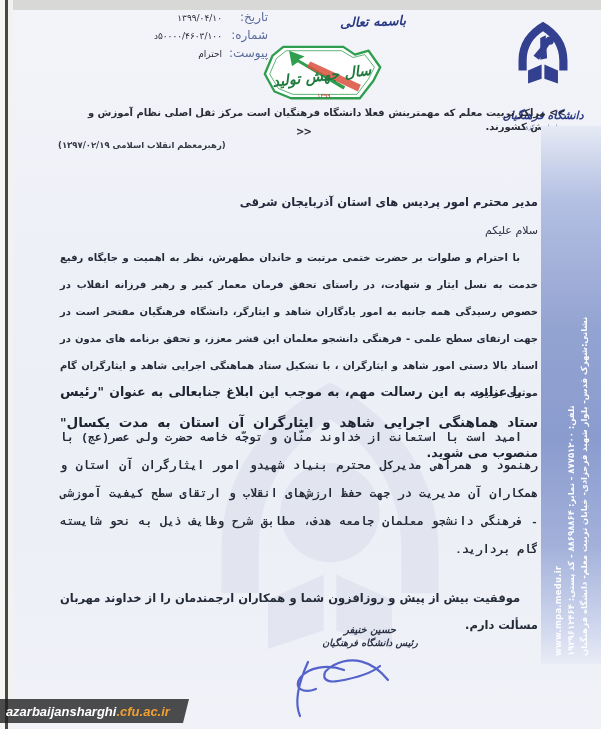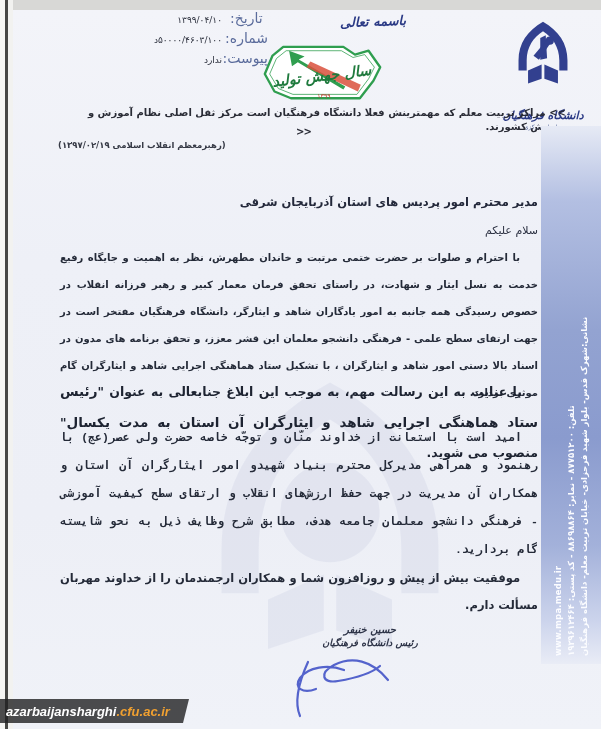--- a/index.html
+++ b/index.html
@@ -7,21 +7,21 @@
   .page{position:relative;width:601px;height:729px;overflow:hidden;background:#d8d8d6;}
   .scan-left-white{position:absolute;left:0;top:0;width:5px;height:729px;background:#f6f6f4;}
   .scan-line{position:absolute;left:5px;top:0;width:3px;height:729px;background:#474745;}
   .scan-gutter{position:absolute;left:8px;top:0;width:5px;height:729px;background:#f2f2f0;}
   .paper{position:absolute;left:13px;top:10px;width:588px;height:719px;
          background:linear-gradient(180deg,#f3f4f9 0%,#eef0f7 35%,#edeff6 70%,#f0f2f8 100%);}
 
   
   .meta{position:absolute;left:118px;top:10px;width:150px;}
   .meta-row{display:flex;flex-direction:row-reverse;align-items:baseline;margin-bottom:4px;}
-  .meta-label{font-size:14px;color:#5b6c9c;width:38px;text-align:left;direction:rtl;}
+  .meta-label{font-size:12px;color:#5b6c9c;width:38px;text-align:right;direction:rtl;}
   .meta-value{font-size:9px;font-weight:normal;color:#2b2f3c;flex:1;text-align:right;direction:rtl;padding-left:4px;padding-right:8px;}
   .num{direction:ltr;unicode-bidi:bidi-override;text-align:right;}
 
   .besmele{position:absolute;left:318px;top:14px;width:110px;text-align:center;
            font-family:"DejaVu Serif",serif;font-style:italic;font-weight:bold;
            font-size:13px;color:#2b3a85;transform:rotate(-2deg);}
 
   .stamp{position:absolute;left:259px;top:42px;width:128px;height:64px;}
 
   .uni-logo{position:absolute;left:495px;top:20px;width:96px;text-align:center;}
@@ -41,21 +41,21 @@
   .recipient1{position:absolute;right:63px;top:170px;direction:rtl;font-size:11.5px;font-weight:bold;color:#23283a;}
   .recipient2{position:absolute;right:63px;top:195px;direction:rtl;font-size:11.5px;font-weight:bold;color:#23283a;}
   .salutation{position:absolute;right:63px;top:224px;direction:rtl;font-size:11px;font-weight:normal;color:#2a2f40;}
 
   .para{position:absolute;right:63px;width:478px;direction:rtl;text-align:justify;text-align-last:right;
         font-weight:bold;color:#242a38;}
   .p1{top:244px;font-size:10px;line-height:27px;text-indent:18px;}
   .p2{top:376px;font-size:12.5px;line-height:30px;text-indent:16px;color:#1d2331;}
   .p2 .em{font-size:13.5px;}
   .p3{top:424px;font-size:11.5px;line-height:28px;text-indent:16px;font-family:Liberation Mono, monospace;}
-  .p4{top:565px;font-size:11.5px;line-height:27px;text-indent:18px;}
+  .p4{top:585px;font-size:11.5px;line-height:27px;text-indent:18px;}
 
   .signer{position:absolute;left:305px;top:624px;width:130px;text-align:center;direction:rtl;}
   .signer-name{font-family:"DejaVu Serif",serif;font-style:italic;font-weight:bold;font-size:10px;color:#2e3448;}
   .signer-title{font-family:"DejaVu Serif",serif;font-style:italic;font-weight:bold;font-size:9.5px;color:#2e3448;margin-top:2px;}
   .signature-svg{position:absolute;left:256px;top:646px;}
 
   
   .band{position:absolute;left:541px;top:126px;width:60px;height:538px;
         background:linear-gradient(180deg,#e6eaf5 0%,#b3bfe2 14%,#93a3d1 38%,#8a9bce 58%,#a3b1da 78%,#ccd4ec 92%,#e9ecf6 100%);}
   .band-text{position:absolute;left:552px;top:656px;width:522px;height:40px;
@@ -93,21 +93,21 @@
     <div class="meta-row">
       <div class="meta-label">تاریخ:</div>
       <div class="meta-value num">۱۳۹۹/۰۴/۱۰</div>
     </div>
     <div class="meta-row">
       <div class="meta-label">شماره:</div>
       <div class="meta-value num">د۵۰۰۰۰/۴۶۰۳/۱۰۰</div>
     </div>
     <div class="meta-row">
       <div class="meta-label">پیوست:</div>
-      <div class="meta-value">ندارد</div>
+      <div class="meta-value">احترام</div>
     </div>
   </div>
 
   <div class="besmele">باسمه تعالی</div>
 
   <div class="stamp">
     <svg viewBox="0 0 130 66" width="128" height="64">
       <path d="M24 5 H86 L98 13 L112 9 L124 26 L117 40 L103 58 H32 L15 51 L5 33 L13 14 Z" fill="#ffffff" stroke="#2f9e4f" stroke-width="2.4" stroke-linejoin="round"></path>
       <path d="M27 9 H84 L96 16 L108 13 L118 26 L112 38 L100 54 H34 L19 48 L10 33 L17 17 Z" fill="none" stroke="#2f9e4f" stroke-width="0.8"></path>
       <polygon points="88,46 40,18 46,15 30,9 33,25 39,21 86,49" fill="#2f9e4f"></polygon>

